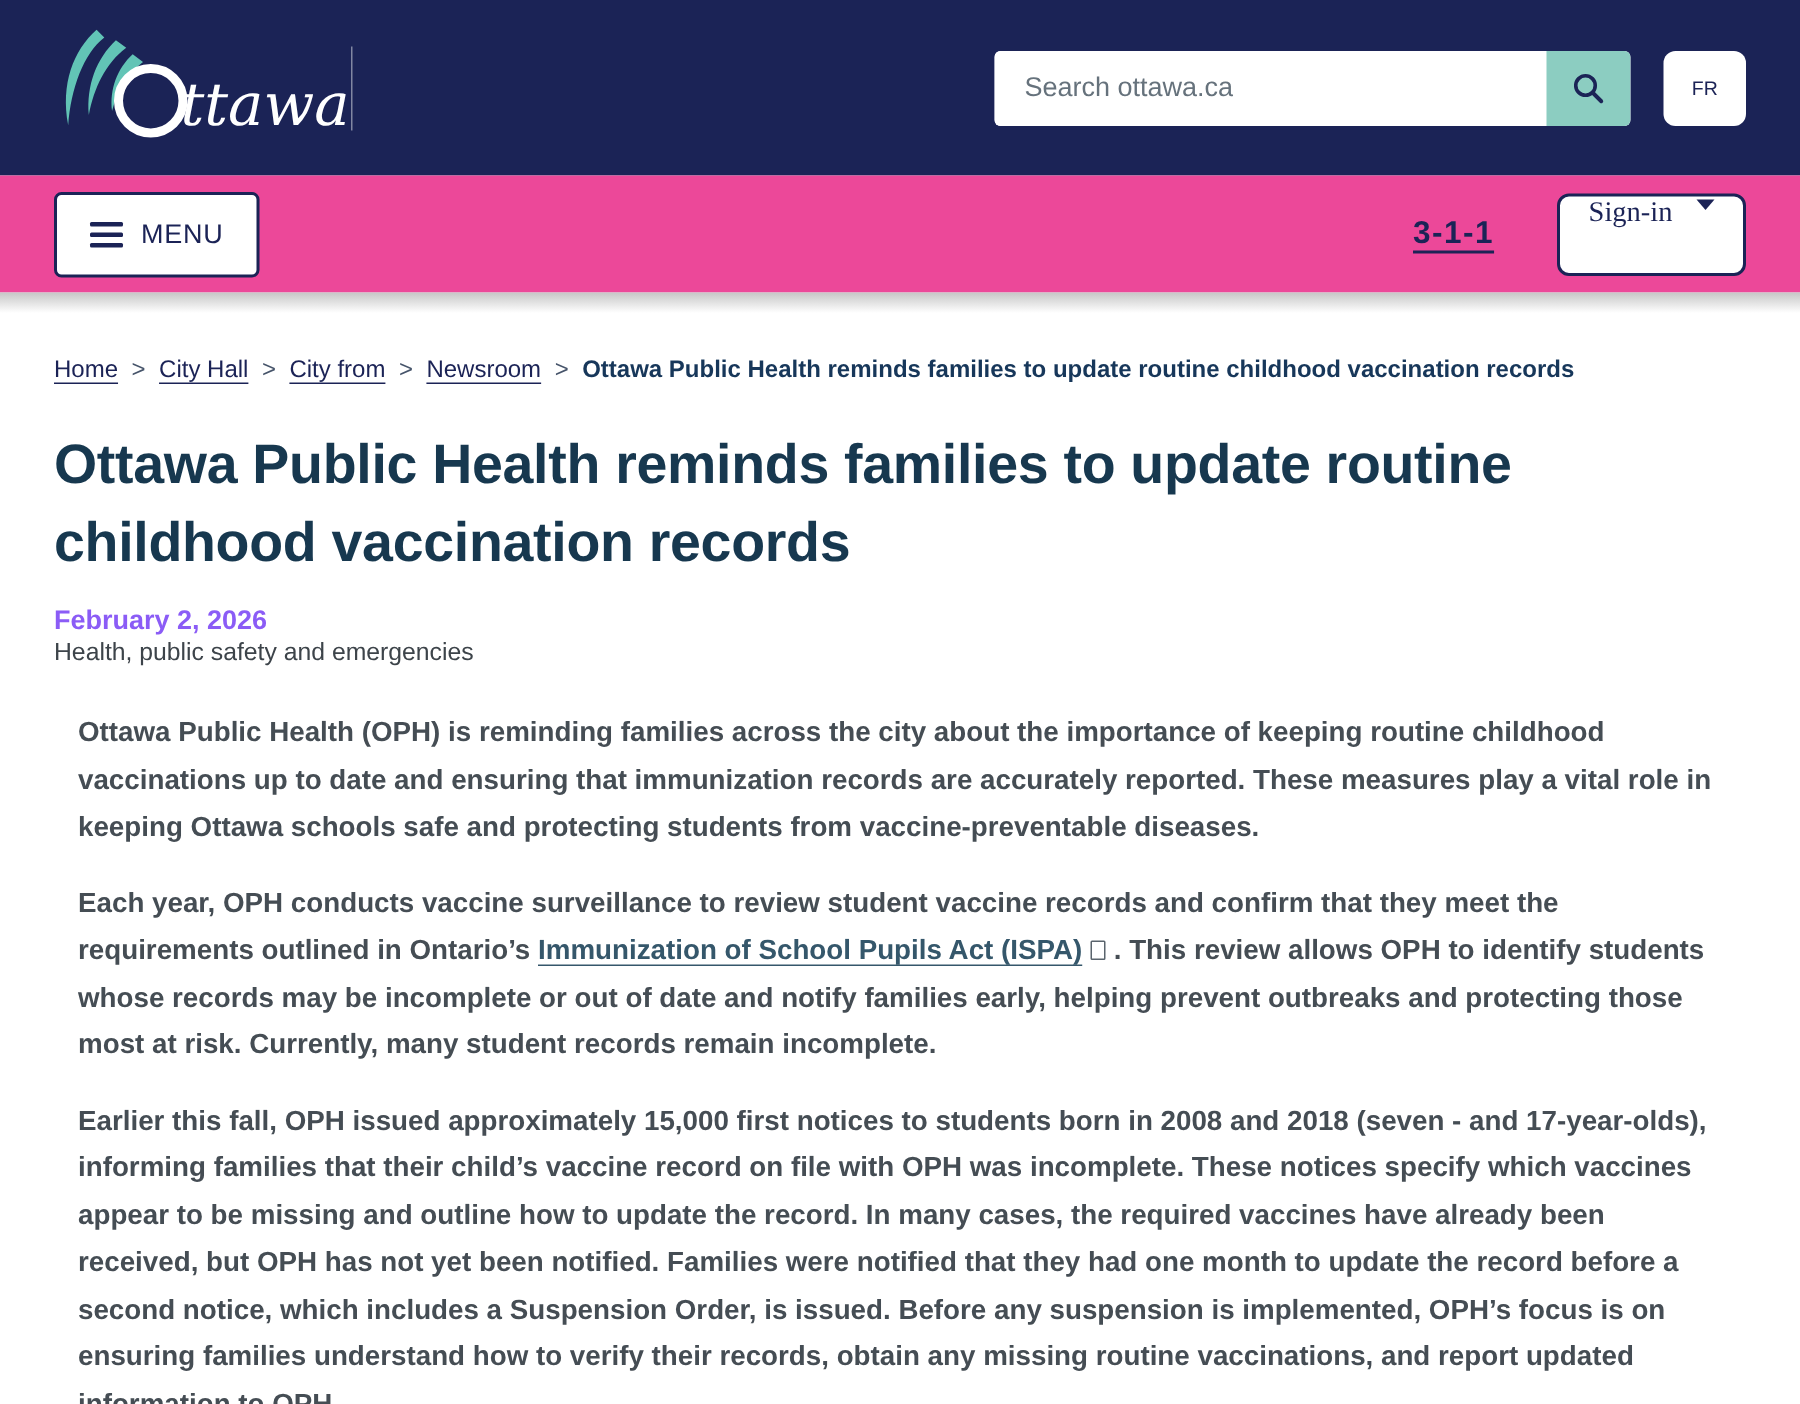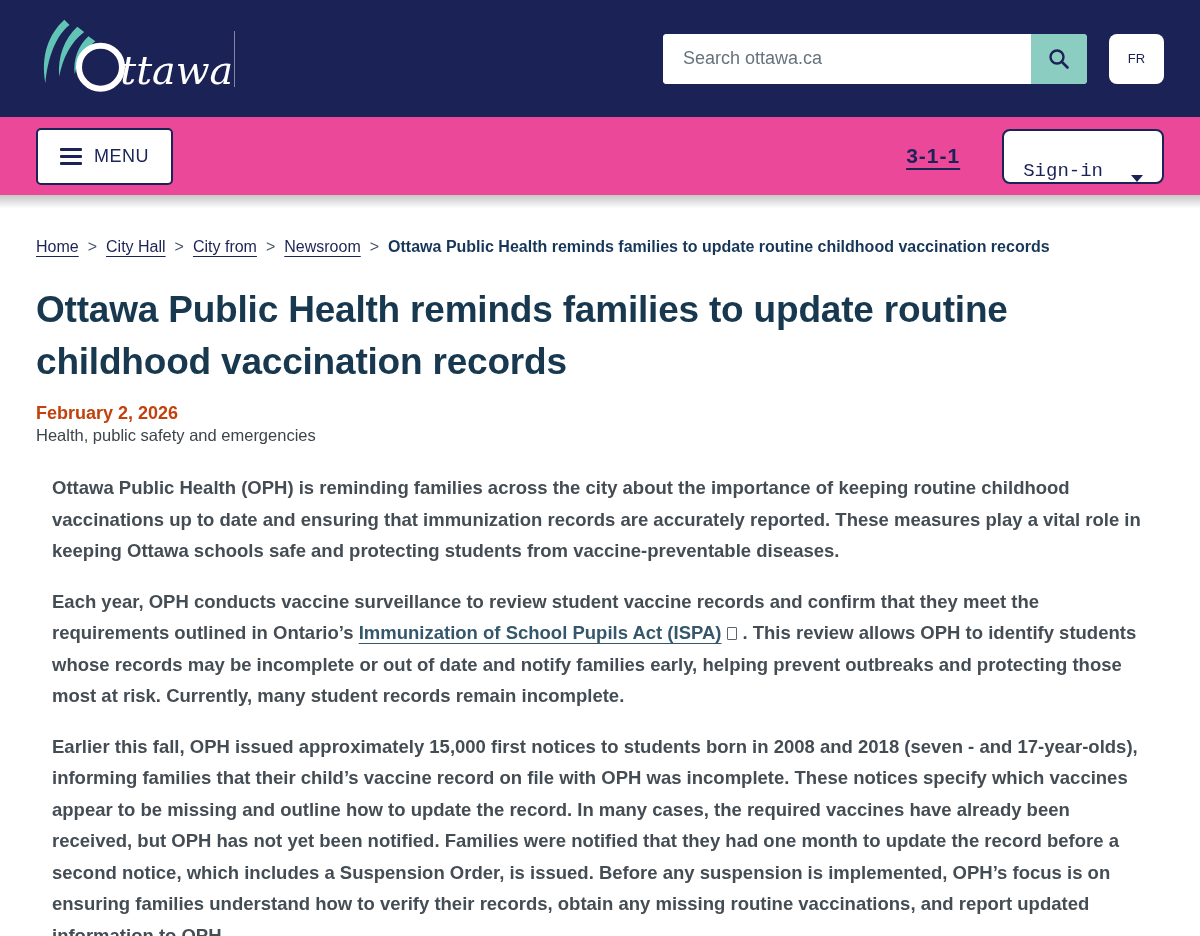--- a/index.html
+++ b/index.html
@@ -30,34 +30,34 @@
   
   .menubar{height:78px;background:#ec4899;display:flex;align-items:center;padding:0 36px;}
   .menu-btn{display:flex;align-items:center;gap:12px;height:57px;padding:0 22px;background:#fff;
     border:2px solid var(--navy);border-radius:5px;color:var(--navy);font-size:18px;letter-spacing:.5px;
     cursor:pointer;font-family:"Liberation Sans",sans-serif;}
   .burger{display:flex;flex-direction:column;gap:4px;width:22px;}
   .burger i{display:block;height:3px;background:var(--navy);border-radius:1px;}
   .menubar-right{margin-left:auto;display:flex;align-items:center;gap:42px;}
   .phone-link{font-size:21px;font-weight:700;color:var(--navy);letter-spacing:1px;cursor:pointer;
     text-decoration:underline;text-underline-offset:5px;text-decoration-thickness:2px;}
-  .signin-btn{display:flex;align-items:flex-end;gap:28px;height:55px;padding:0 19px;background:#fff;
+  .signin-btn{display:flex;align-items:flex-start;gap:16px;height:55px;padding:0 19px;background:#fff;
     border:2px solid var(--navy);border-radius:8px;color:var(--navy);font-size:19px;cursor:pointer;
-    font-family:Liberation Mono, monospace;}
+    font-family:Liberation Serif, serif;}
   .caret{width:0;height:0;border-left:6px solid transparent;border-right:6px solid transparent;
     border-top:7px solid var(--navy);margin-top:2px;}
   .bar-shadow{height:16px;background:linear-gradient(#C6C6C6,#ffffff 85%);}
   
   main{padding:14px 36px 0;}
   .breadcrumb{font-size:16px;color:var(--navy);margin-top:10px;line-height:24px;}
   .breadcrumb a{color:var(--navy);text-decoration:underline;text-underline-offset:4px;cursor:pointer;}
   .breadcrumb .sep{color:#46546A;margin:0 9px;}
   .breadcrumb strong{font-weight:700;color:#17375A;}
   h1{font-size:37px;line-height:52px;font-weight:700;color:var(--title);margin-top:25px;max-width:1030px;letter-spacing:-.2px;}
-  .date{margin-top:15px;font-size:18px;font-weight:700;color:#c2410c;}
+  .date{margin-top:15px;font-size:18px;font-weight:700;color:#8b5cf6;}
   .category{margin-top:2px;font-size:16.5px;color:#3D444A;}
   article{margin-top:27px;padding-left:16px;font-weight:bold;}
   article p{font-size:18.5px;line-height:31.5px;color:var(--body);max-width:1096px;margin-bottom:19px;}
   .body-link{color:var(--link);text-decoration:underline;text-underline-offset:4px;cursor:pointer;}
   .ext-icon{display:inline-block;width:10px;height:13px;border:1.5px solid #5A646D;border-radius:1px;
     margin:0 5px 0 6px;vertical-align:-1px;}
 </style>
 </head>
 <body>
 

